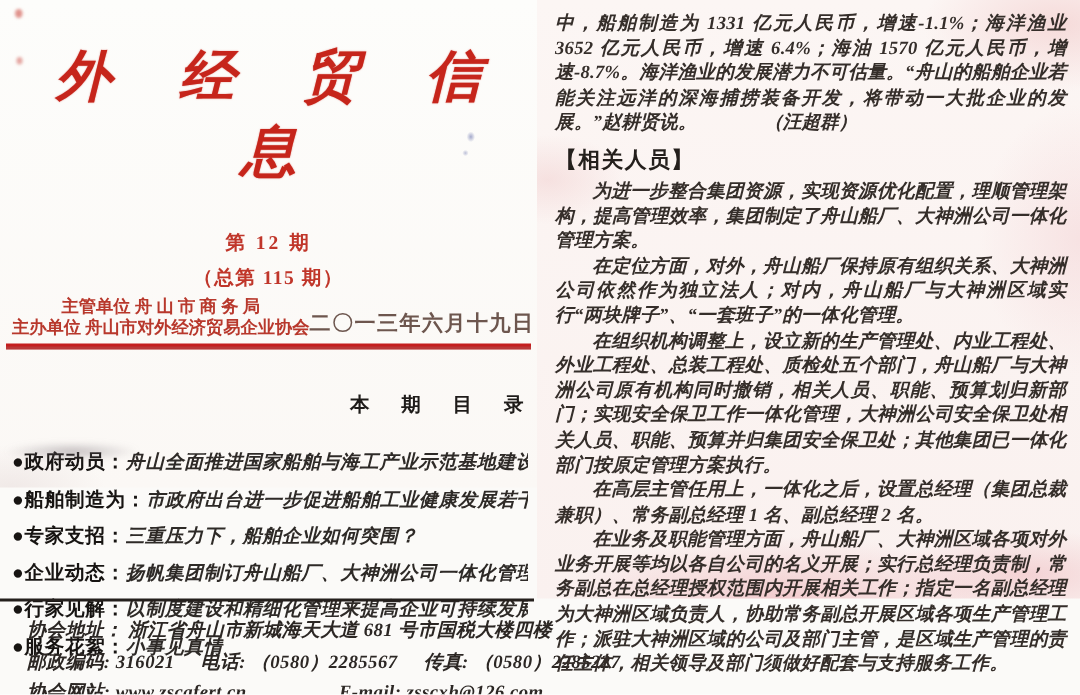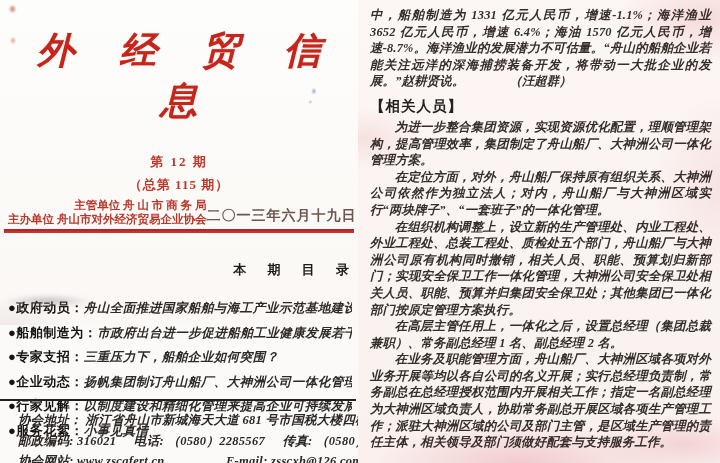--- a/index.html
+++ b/index.html
@@ -21,21 +21,21 @@
     letter-spacing: 18px; padding-left: 18px;
     text-shadow: 0 0 1px rgba(198,37,27,.6);
     font-family: "Liberation Serif", "DejaVu Serif", serif;
   }
   .issue-no { color: #c0362a; font-size: 13px; font-weight: bold; margin-top: 27px; letter-spacing: 2px; }
   .cum-issue { color: #c0362a; font-size: 13px; font-weight: bold; margin-top: 5px; letter-spacing: 1px; }
   .mast-bottom {
     display: flex; justify-content: space-between; align-items: flex-end;
     padding: 2px 10px 0 8px; margin-top: 2px;
   }
-  .unit-lines { text-align: right; }
+  .unit-lines { text-align: center; }
   .unit-line { color: #b8382c; font-size: 11.5px; font-weight: bold; line-height: 14px; white-space: nowrap; }
   .date-line { color: #6d564e; font-size: 14px; font-weight: bold; white-space: nowrap; padding-bottom: 1px; letter-spacing: 1px; }
   .red-rule {
     margin: 3px 4px 0 4px; height: 4px; background: #c41e1e;
     border-bottom: 2px solid rgba(160,120,120,.30);
   }
   .toc-heading {
     text-align: right; font-size: 13px; font-weight: bold; color: #1e1b19;
     letter-spacing: 9px; margin-top: 28px; padding-left: 10px;
   }
@@ -65,21 +65,21 @@
   .footer-block { position: absolute; left: 0; top: 406px; width: 358px; padding: 4px 6px 0 18px; }
   .footer-line {
     color: #2c2724; font-size: 12.5px; font-weight: bold; line-height: 20.5px;
     white-space: nowrap; font-style: italic; letter-spacing: .3px;
   }
   .footer-line .gap { display: inline-block; width: 14px; }
   .footer-line .biggap { display: inline-block; width: 58px; }
   .u { text-decoration: underline; }
   
   .right-page {
-    position: absolute; left: 358px; top: 0; width: 362px; height: 463px;
+    position: absolute; left: 358px; top: 0; width: 362px; height: 399px;
     background:
       radial-gradient(120px 60px at 96% 4%, rgba(240,196,196,.55), transparent 75%),
       radial-gradient(90px 120px at 100% 40%, rgba(242,205,208,.45), transparent 75%),
       radial-gradient(70px 40px at 2% 30%, rgba(240,205,205,.5), transparent 75%),
       radial-gradient(200px 55px at 45% 100%, rgba(236,178,184,.6), transparent 75%),
       radial-gradient(120px 40px at 90% 96%, rgba(238,185,190,.55), transparent 75%),
       linear-gradient(#fcf6f4, #faf1ef);
     padding: 7px 9px 0 12px;
     color: #352e2a;
   }

